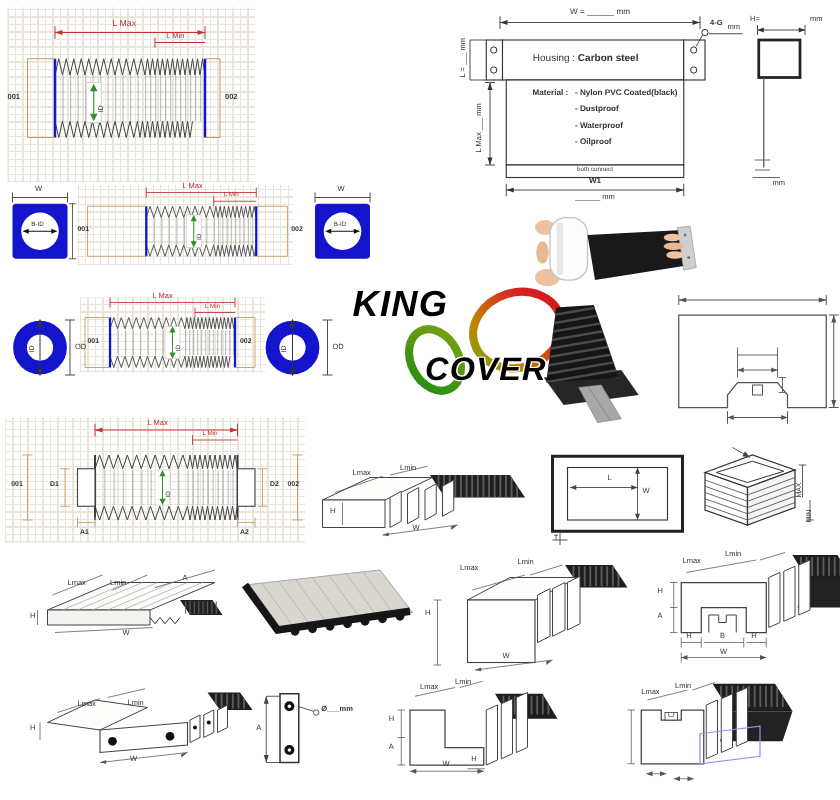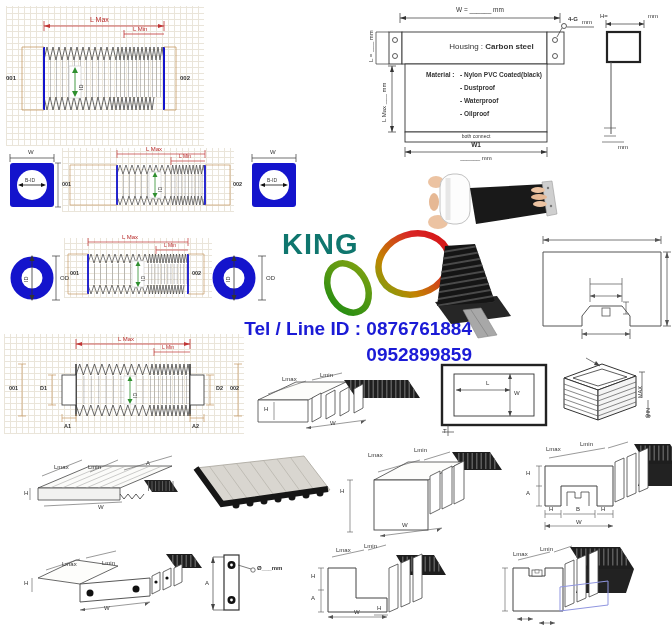--- a/index.html
+++ b/index.html
@@ -6,21 +6,21 @@
 body{font-family:"Liberation Sans",sans-serif;background:#fff}
 .canvas{position:relative;width:672px;height:640px;background:#fff;overflow:hidden}
 .panel{position:absolute}
 .grid{background-image:repeating-linear-gradient(0deg,#eae5da 0 1px,transparent 1px 6px),repeating-linear-gradient(90deg,#eae5da 0 1px,transparent 1px 6px)}
 svg{position:absolute;left:0;top:0;overflow:visible}
 .lb{position:absolute;font-size:7px;line-height:1;color:#333;white-space:nowrap}
 .f5{font-size:5px}.f55{font-size:5.5px}.f6{font-size:6px}.f65{font-size:6.5px}.f8{font-size:8px}.f9{font-size:9px}
 .red{color:#b92b2b}.b{font-weight:bold}
 .rot{transform:rotate(-90deg);transform-origin:0 0}
 .ctr{text-align:center}
-.logo-word{position:absolute;font-weight:800;color:#0f766e;letter-spacing:1px;
+.logo-word{position:absolute;font-style:italic;font-weight:800;color:#000000;letter-spacing:1px;
  text-shadow:1px 1px 0 #fff,-1px -1px 0 #fff,1px -1px 0 #fff,-1px 1px 0 #fff}
 .phone{display:block;text-align:right;font-weight:bold;color:#1b1bd6;font-size:19px;line-height:26px}
 </style>
 </head>
 <body>
 
 <div class="canvas">
 
   <div class="panel grid" style="left:6px;top:6px;width:198px;height:140px">
     <svg width="198" height="140">
@@ -62,21 +62,21 @@
       <rect x="37" y="128" width="142" height="10" fill="#fff" stroke="#333" stroke-width=".9"></rect>
       <path d="M37 148H179M37 143V153M179 143V153" stroke="#333" stroke-width=".7"></path>
       <path d="M37 148l6 -2v4zM179 148l-6 -2v4z" fill="#333"></path>
       <path d="M8 28H21M8 60H21M8 28V60" stroke="#333" stroke-width=".7"></path>
       <path d="M24 62V128M20 62H28M20 128H28" stroke="#333" stroke-width=".7"></path>
       <path d="M24 62l-2 6h4zM24 128l-2 -6h4z" fill="#333"></path>
     </svg>
     <span class="lb f65 ctr" style="left:62px;top:3px;width:100px">W = ______ mm</span>
     <span class="lb f6 b" style="left:200px;top:12px">4-G</span>
     <span class="lb f6" style="left:214px;top:15px">mm</span>
-    <span class="lb f8 ctr" style="left:41px;top:39px;width:165px"><span>Housing :</span> <span class="b">Carbon steel</span></span>
+    <span class="lb f8 ctr" style="left:18px;top:39px;width:165px"><span>Housing :</span> <span class="b">Carbon steel</span></span>
     <span class="lb rot f6" style="left:0px;top:58px">L = ___ mm</span>
     <span class="lb rot f6" style="left:13px;top:118px">L Max ___ mm</span>
     <span class="lb f65 b" style="left:58px;top:68px">Material :</span>
     <span class="lb f65 b" style="left:92px;top:68px">- Nylon PVC Coated(black)</span>
     <span class="lb f65 b" style="left:92px;top:81px">- Dustproof</span>
     <span class="lb f65 b" style="left:92px;top:94px">- Waterproof</span>
     <span class="lb f65 b" style="left:92px;top:107px">- Oilproof</span>
     <span class="lb f5 ctr" style="left:37px;top:130px;width:142px">both connect</span>
     <span class="lb f65 ctr b" style="left:37px;top:138px;width:142px">W1</span>
     <span class="lb f6 ctr" style="left:37px;top:151px;width:142px">______ mm</span>
@@ -191,26 +191,23 @@
             <stop offset=".4" stop-color="#7aa011"></stop>
           <stop offset=".55" stop-color="#c28400"></stop>
             <stop offset=".8" stop-color="#d92525"></stop>
           <stop offset="1" stop-color="#d31010"></stop>
         </linearGradient>
       </defs>
       <ellipse cx="42" cy="66" rx="19" ry="26" transform="rotate(-28 42 66)" fill="none" stroke="url(#rg)" stroke-width="6.5"></ellipse>
       <ellipse cx="108" cy="42" rx="36" ry="30" transform="rotate(-18 108 42)" fill="none" stroke="url(#rg)" stroke-width="6.5"></ellipse>
     </svg>
     <span class="logo-word" style="left:0;top:6px;font-size:29px">KING</span>
-  </div>
-
-  <div class="panel" style="left:190px;top:316px;width:282px;height:54px">
-    <span class="phone">Tel / Line ID : 0876761884</span>
-    <span class="phone">0952899859</span>
-  </div>
+    <span class="logo-word" style="left:58px;top:58px;font-size:26px">COVER</span>
+  </div>
+
 
   <div class="panel" style="left:433px;top:242px;width:80px;height:96px">
     <svg width="80" height="96">
       <defs>
           <clipPath id="cg">
             <polygon points="12,4 42,2 62,60 4,64"></polygon>
           </clipPath>
         </defs>
       <polygon points="2,60 64,54 78,74 18,82" fill="#262626"></polygon>
       <polygon points="30,68 48,66 64,93 45,96" fill="#a8a8a8" stroke="#888" stroke-width=".6"></polygon>

